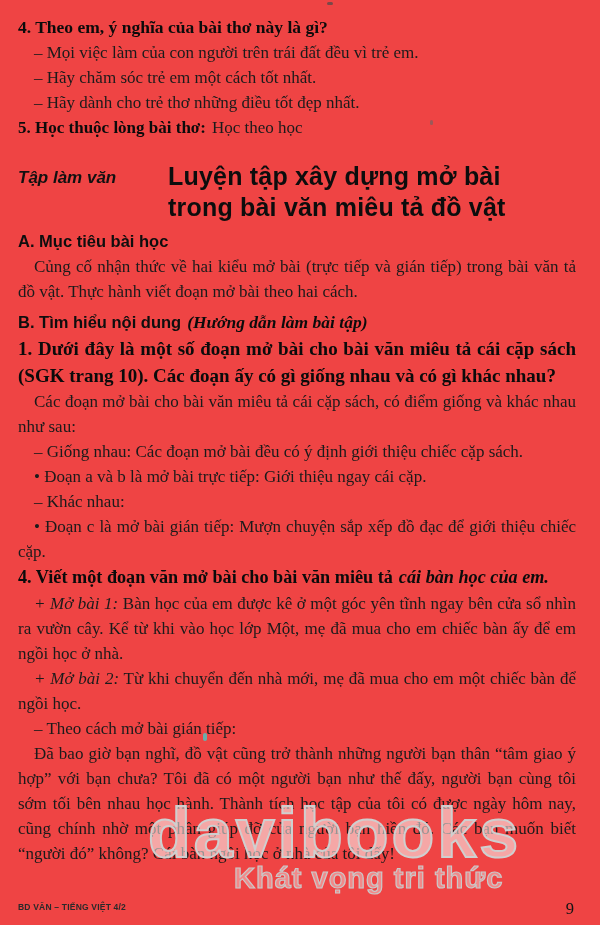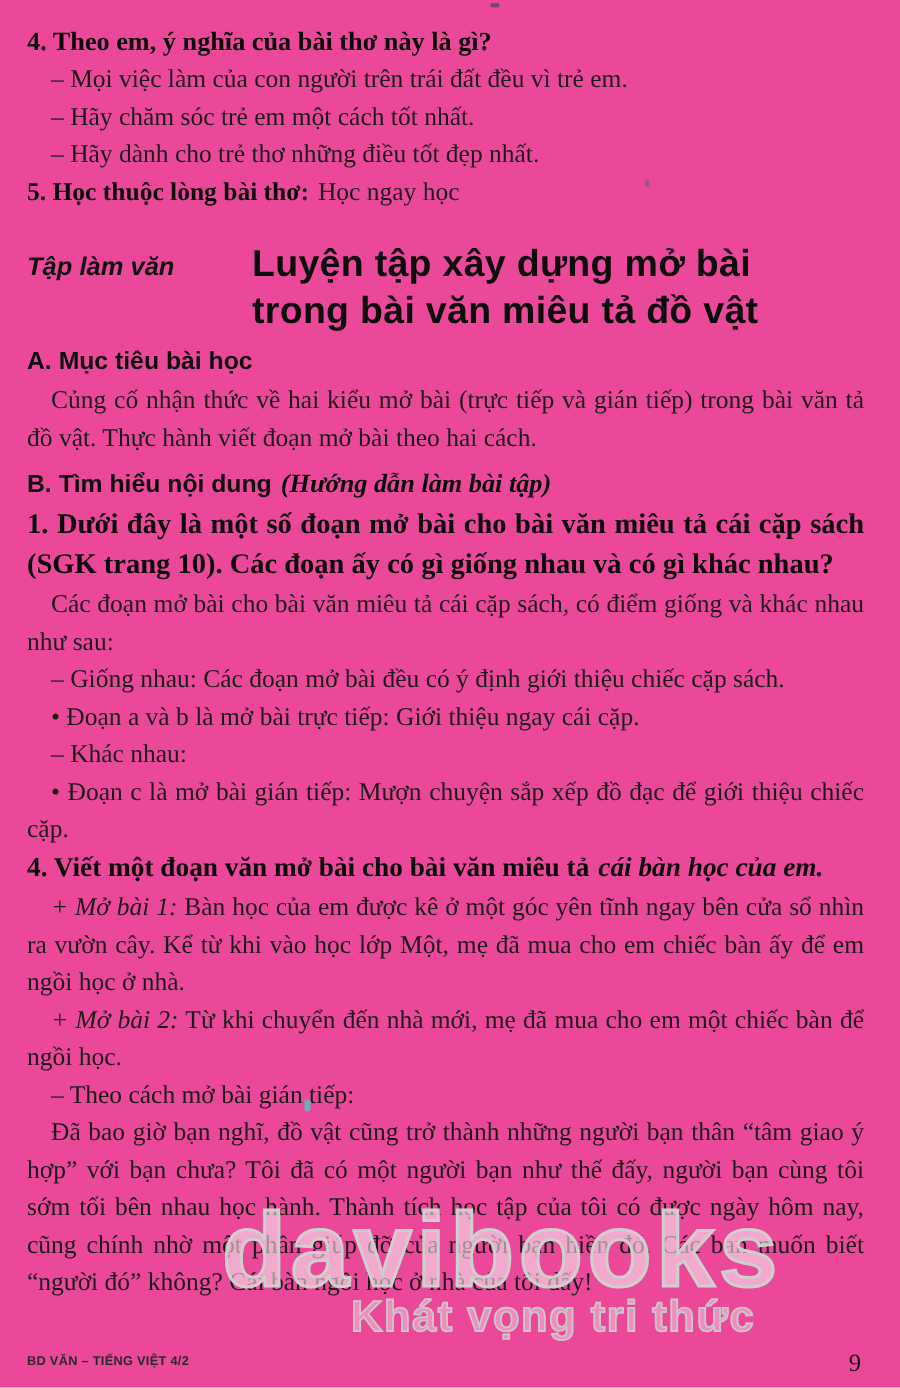--- a/index.html
+++ b/index.html
@@ -1,20 +1,20 @@
 <!DOCTYPE html>
 <html><head>
 <meta charset="utf-8">
 <style>
   html,body { margin:0; padding:0; background:#e8e8e6; }
   .page {
     position: relative;
     width: 600px; height: 925px;
     margin: 0 auto;
-    background: #ec4899;
+    background: #ef4444;
     box-sizing: border-box;
     padding: 14px 24px 0 18px;
     font-family: "Liberation Serif", serif;
     font-size: 17px;
     color: #1b1b1b;
     overflow: hidden;
   }
   p { margin: 0; }
   .body { line-height: 25px; text-align: justify; }
   .indent { text-indent: 16px; }
@@ -89,21 +89,21 @@
 </head>
 <body>
 
 <div class="page">
 
   <p class="q-head">4. Theo em, ý nghĩa của bài thơ này là gì?</p>
   <p class="body indent">– Mọi việc làm của con người trên trái đất đều vì trẻ em.</p>
   <p class="body indent">– Hãy chăm sóc trẻ em một cách tốt nhất.</p>
   <p class="body indent">– Hãy dành cho trẻ thơ những điều tốt đẹp nhất.</p>
 
-  <p class="q5"><span class="bold gap-after">5. Học thuộc lòng bài thơ:</span><span>Học ngay học</span></p>
+  <p class="q5"><span class="bold gap-after">5. Học thuộc lòng bài thơ:</span><span>Học theo học</span></p>
 
   <div class="lesson-head">
     <div class="kicker">Tập làm văn</div>
     <div class="title">
       <div>Luyện tập xây dựng mở bài</div>
       <div>trong bài văn miêu tả đồ vật</div>
     </div>
   </div>
 
   <p class="sans-head">A. Mục tiêu bài học</p>

